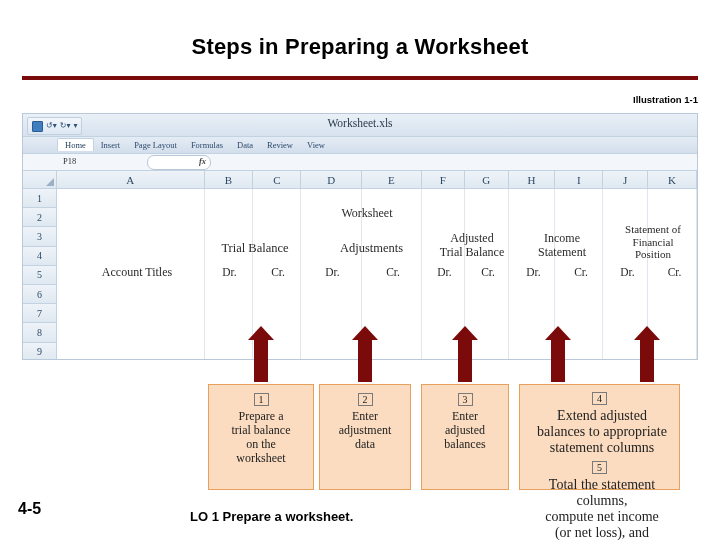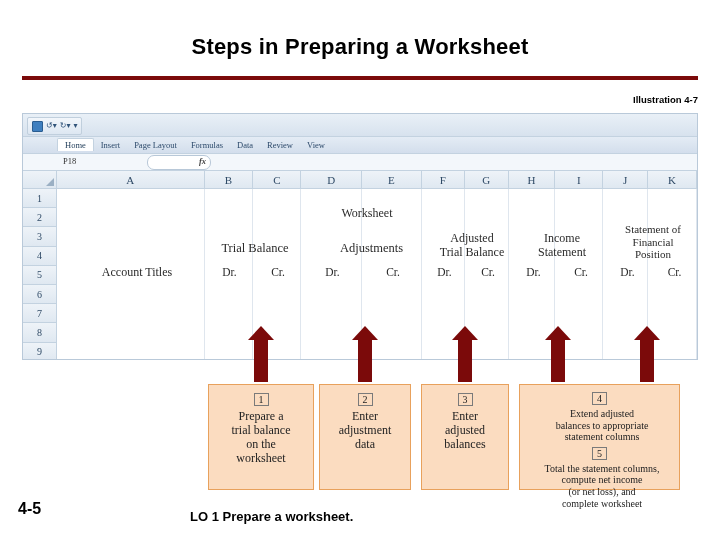--- a/index.html
+++ b/index.html
@@ -283,21 +283,21 @@
     padding: 0 4px;
     margin-bottom: 3px;
     font-family: "Liberation Serif", serif;
   }
   .steptext {
     font-size: 12px;
     line-height: 1.18;
     padding: 0 3px;
   }
   .steptext.small {
-    font-size: 10px;
+    font-size: 14px;
     line-height: 1.16;
     padding-left: 8px;
   }
 
   
   .page-num {
     position: absolute;
     left: 18px;
     bottom: 22px;
     font-size: 16px;
@@ -311,31 +311,32 @@
     font-size: 13px;
     font-weight: bold;
     color: #000;
   }
 </style>
 </head>
 <body>
 
 <div class="slide-title">Steps in Preparing a Worksheet</div>
 <div class="title-rule"></div>
-<div class="illus-label">Illustration 4-7</div>
+<div class="illus-label">Illustration 1-1</div>
 
 <div class="ss">
 
   <div class="ss-titlebar">
     <div class="qat">
       <span class="sq"></span>
       <span class="gl">↺▾</span>
       <span class="gl">↻▾</span>
       <span class="gl">▾</span>
     </div>
+    <div class="doc-title">Worksheet.xls</div>
   </div>
 
   <div class="ss-ribbon">
     <div class="tabs">
       <div class="tab active">Home</div>
       <div class="tab">Insert</div>
       <div class="tab">Page Layout</div>
       <div class="tab">Formulas</div>
       <div class="tab">Data</div>
       <div class="tab">Review</div>

